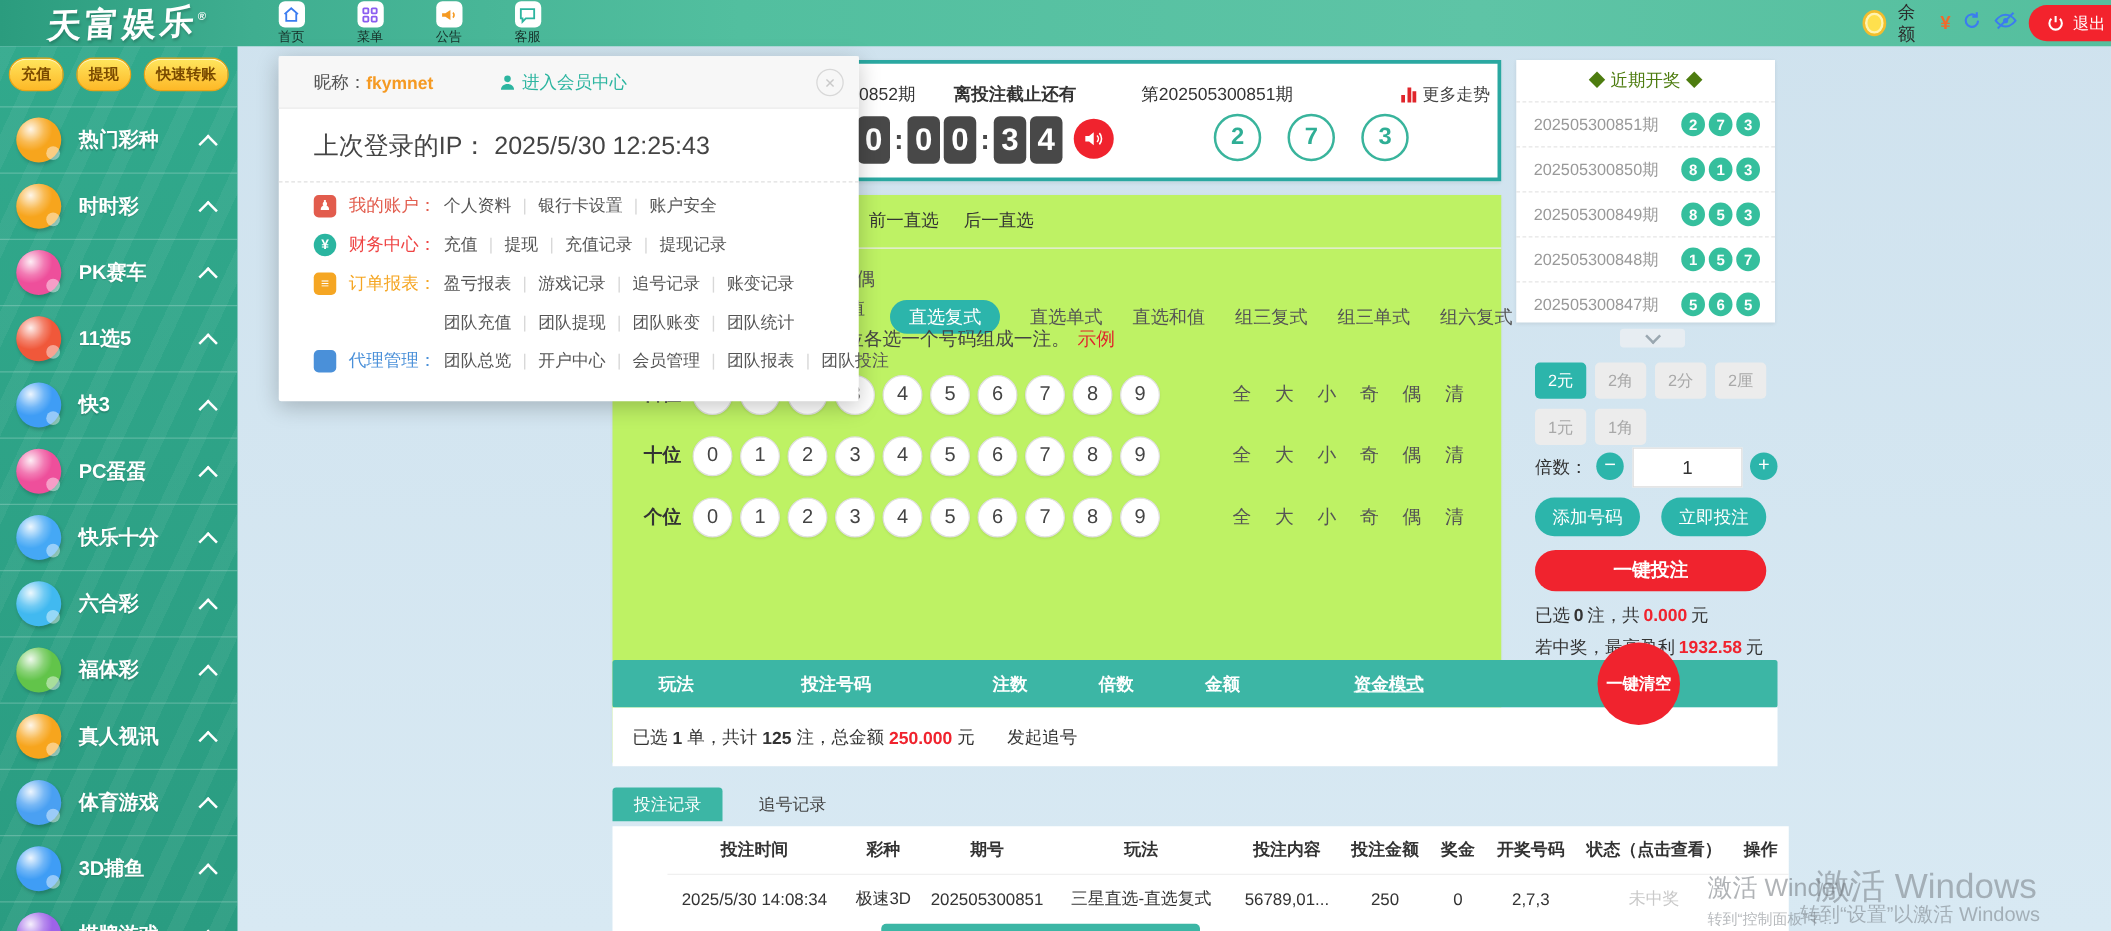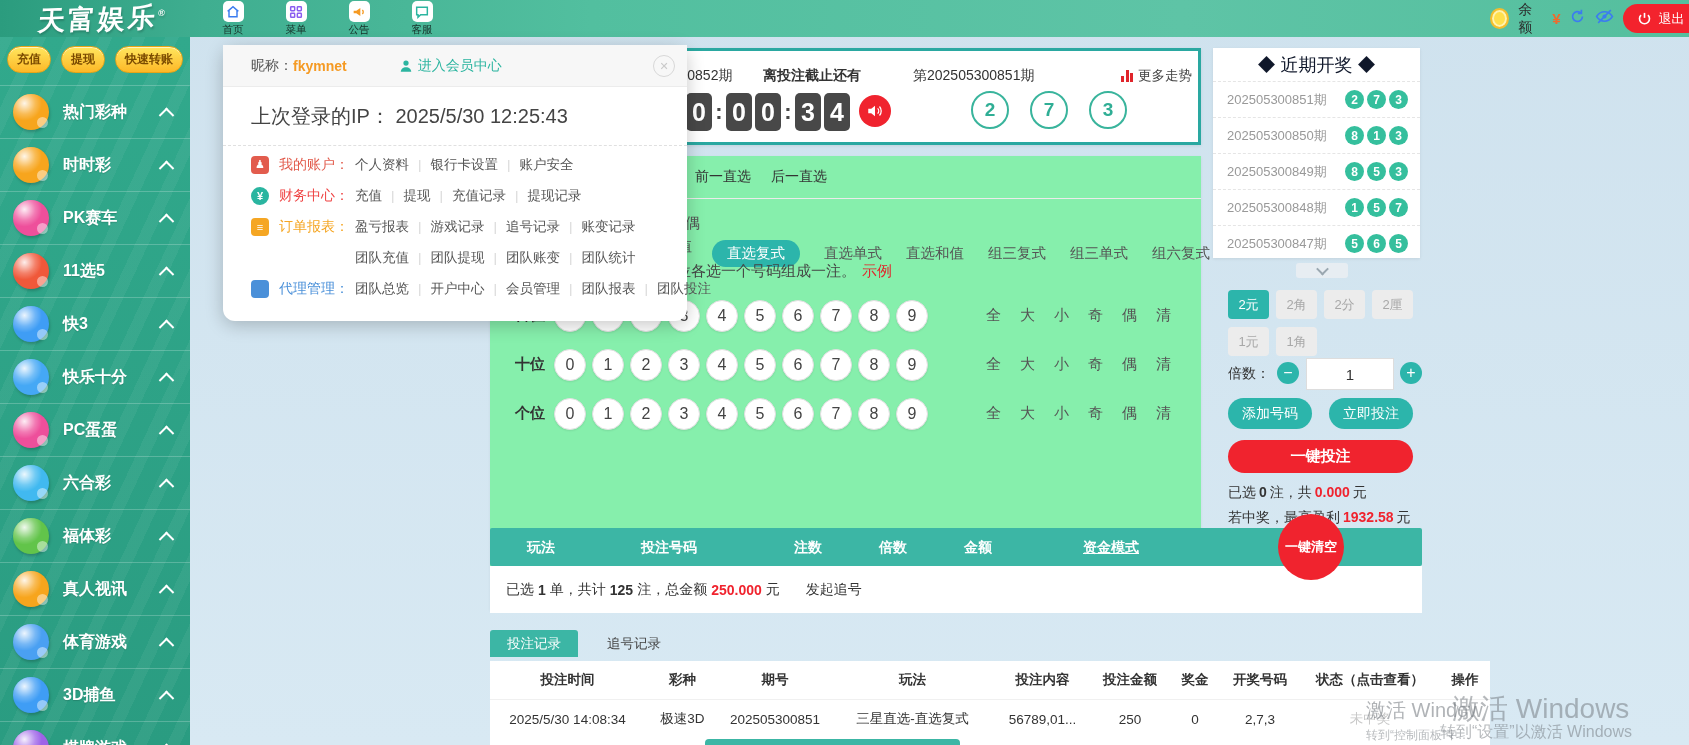--- a/index.html
+++ b/index.html
@@ -48,32 +48,32 @@
   .cd span:nth-child(3),.cd span:nth-child(6){width:8px;background:none;color:#484848;font-size:22px;}
   .speaker{position:absolute;left:366px;top:44px;width:32px;height:32px;border-radius:50%;background:#f0232e;
     display:flex;align-items:center;justify-content:center;cursor:pointer;}
   .rescircle{position:absolute;top:40px;width:34px;height:34px;border-radius:50%;border:2px solid #39b49c;
     color:#2fae95;font-size:19px;font-weight:bold;display:flex;align-items:center;justify-content:center;background:#fff;}
   .trends{position:absolute;left:628px;top:16px;display:flex;align-items:center;gap:5px;cursor:pointer;font-size:13.5px;color:#444;}
   .bars{display:flex;align-items:flex-end;gap:1.5px;height:12px;}
   .bars i{width:3px;background:#e0252b;display:block;}
   
   .recent{position:absolute;left:1213px;top:48px;width:207px;height:210px;background:#fff;box-shadow:0 1px 3px rgba(0,0,0,.08);}
-  .rtitle{height:33px;display:flex;align-items:center;justify-content:center;color:#0f172a;font-size:18px;}
+  .rtitle{height:33px;display:flex;align-items:center;justify-content:center;color:#4d7c0f;font-size:14px;}
   .rrow{height:35px;display:flex;align-items:center;justify-content:space-between;padding:0 12px 0 14px;
     border-top:1px dashed #e5e5e5;}
   .rperiod{color:#999;font-size:13px;}
   .rnums{display:flex;gap:3px;}
   .gball{width:19px;height:19px;border-radius:50%;background:#35bf9d;color:#fff;font-size:12px;font-weight:bold;
     display:flex;align-items:center;justify-content:center;}
   .collapse{position:absolute;left:1296px;top:263px;width:52px;height:15px;background:#e7edf2;border-radius:3px;
     display:flex;align-items:center;justify-content:center;cursor:pointer;}
   .chev-down{width:7px;height:7px;border-left:2px solid #9aa7b0;border-top:2px solid #9aa7b0;transform:rotate(-135deg) translate(1px,1px);}
   
-  .betpanel{position:absolute;left:490px;top:156px;width:711px;height:454px;background:#86efac;box-shadow:0 1px 3px rgba(0,0,0,.06);}
+  .betpanel{position:absolute;left:490px;top:156px;width:711px;height:454px;background:#bef264;box-shadow:0 1px 3px rgba(0,0,0,.06);}
   .bettabs{position:absolute;left:205px;top:12px;display:flex;gap:20px;font-size:14px;color:#333;}
   .bettabs span{cursor:pointer;}
   .betdiv{position:absolute;left:0;top:42px;width:711px;border-top:1px solid #ebebeb;}
   .modes{position:absolute;left:150px;top:52px;display:flex;gap:24px;align-items:center;font-size:14.5px;color:#555;}
   .modes .mode{cursor:pointer;white-space:nowrap;}
   .modes .mode:first-child{background:#2cb5ab;color:#fff;border-radius:14px;padding:4px 15px;}
   .mode-hidden{position:absolute;left:150px;top:58px;font-size:15px;color:#555;}
   .subnav{position:absolute;left:174px;top:82px;font-size:14px;color:#555;}
   .helpline{position:absolute;left:66px;top:106px;font-size:15px;color:#444;white-space:nowrap;}
   .helpline .red{color:#e0252b;margin-left:6px;cursor:pointer;}
@@ -116,30 +116,30 @@
   .cartsummary{position:absolute;left:490px;top:566px;width:932px;height:47px;background:#fff;
     display:flex;align-items:center;padding-left:16px;box-sizing:border-box;font-size:14px;color:#333;}
   .cartsummary b{margin:0 4px;}
   .cartsummary .red{color:#f0232e;font-weight:bold;margin:0 4px;}
   .chase{margin-left:26px;cursor:pointer;}
   
   .rectab1{position:absolute;left:490px;top:630px;width:88px;height:27px;background:#3cb6a5;border-radius:3px 3px 0 0;
     color:#fff;font-size:13.5px;display:flex;align-items:center;justify-content:center;cursor:pointer;}
   .rectab2{position:absolute;left:594px;top:630px;width:80px;height:27px;color:#444;font-size:13.5px;
     display:flex;align-items:center;justify-content:center;cursor:pointer;}
-  .rectable{position:absolute;left:490px;top:661px;width:1000px;height:84px;background:#fff;}
+  .rectable{position:absolute;left:490px;top:661px;width:897px;height:84px;background:#fff;padding-left:44px;}
   .rgrid{display:grid;grid-template-columns:15.5% 7.5% 11% 16.5% 9.5% 8% 5% 8% 14% 5%;align-items:center;height:38px;}
   .rgrid span{text-align:center;font-size:13.5px;color:#333;white-space:nowrap;overflow:hidden;}
   .rhead{border-bottom:1px solid #f0f0f0;}
   .rhead span{font-weight:bold;}
   .rdata span:nth-child(9){color:#c9c9c9;}
   .bottomsliver{position:absolute;left:705px;top:739px;width:255px;height:6px;background:#3cb6a5;border-radius:4px 4px 0 0;}
   
   .popup{position:absolute;left:223px;top:45px;width:464px;height:276px;background:#fff;z-index:60;
-    box-shadow:0 4px 18px rgba(0,0,0,.22);border-radius:12px;}
+    box-shadow:0 4px 18px rgba(0,0,0,.22);border-radius:2px;}
   .phead{height:41px;background:#f7f7f7;border-bottom:1px solid #ececec;display:flex;align-items:center;padding-left:28px;}
   .pnick-label{font-size:14px;color:#555;}
   .pnick{font-size:14px;font-weight:bold;color:#f59a23;}
   .member{display:flex;align-items:center;gap:5px;margin-left:52px;color:#2cb5a0;font-size:14px;cursor:pointer;}
   .pclose{position:absolute;right:12px;top:10px;width:20px;height:20px;border:1px solid #d8d8d8;border-radius:50%;
     color:#c9c9c9;font-size:11px;display:flex;align-items:center;justify-content:center;cursor:pointer;}
   .pip{position:absolute;left:28px;top:58px;font-size:20px;color:#444;}
   .pdash{position:absolute;left:0;top:100px;width:464px;border-top:1px dashed #e0e0e0;}
   .prows{position:absolute;left:28px;top:104px;right:10px;}
   .prow{height:31px;display:flex;align-items:center;}
@@ -261,28 +261,28 @@
       <span class="chev-up"></span>
     </div>
 
     <div class="mitem">
       <span class="ball" style="background: rgb(63, 157, 245);"></span>
       <span class="mlabel">快3</span>
       <span class="chev-up"></span>
     </div>
 
     <div class="mitem">
+      <span class="ball" style="background: rgb(238, 79, 155);"></span>
+      <span class="mlabel">PC蛋蛋</span>
+      <span class="chev-up"></span>
+    </div>
+
+    <div class="mitem">
       <span class="ball" style="background: rgb(69, 168, 245);"></span>
       <span class="mlabel">快乐十分</span>
-      <span class="chev-up"></span>
-    </div>
-
-    <div class="mitem">
-      <span class="ball" style="background: rgb(238, 79, 155);"></span>
-      <span class="mlabel">PC蛋蛋</span>
       <span class="chev-up"></span>
     </div>
 
     <div class="mitem">
       <span class="ball" style="background: rgb(65, 185, 240);"></span>
       <span class="mlabel">六合彩</span>
       <span class="chev-up"></span>
     </div>
 
     <div class="mitem">

